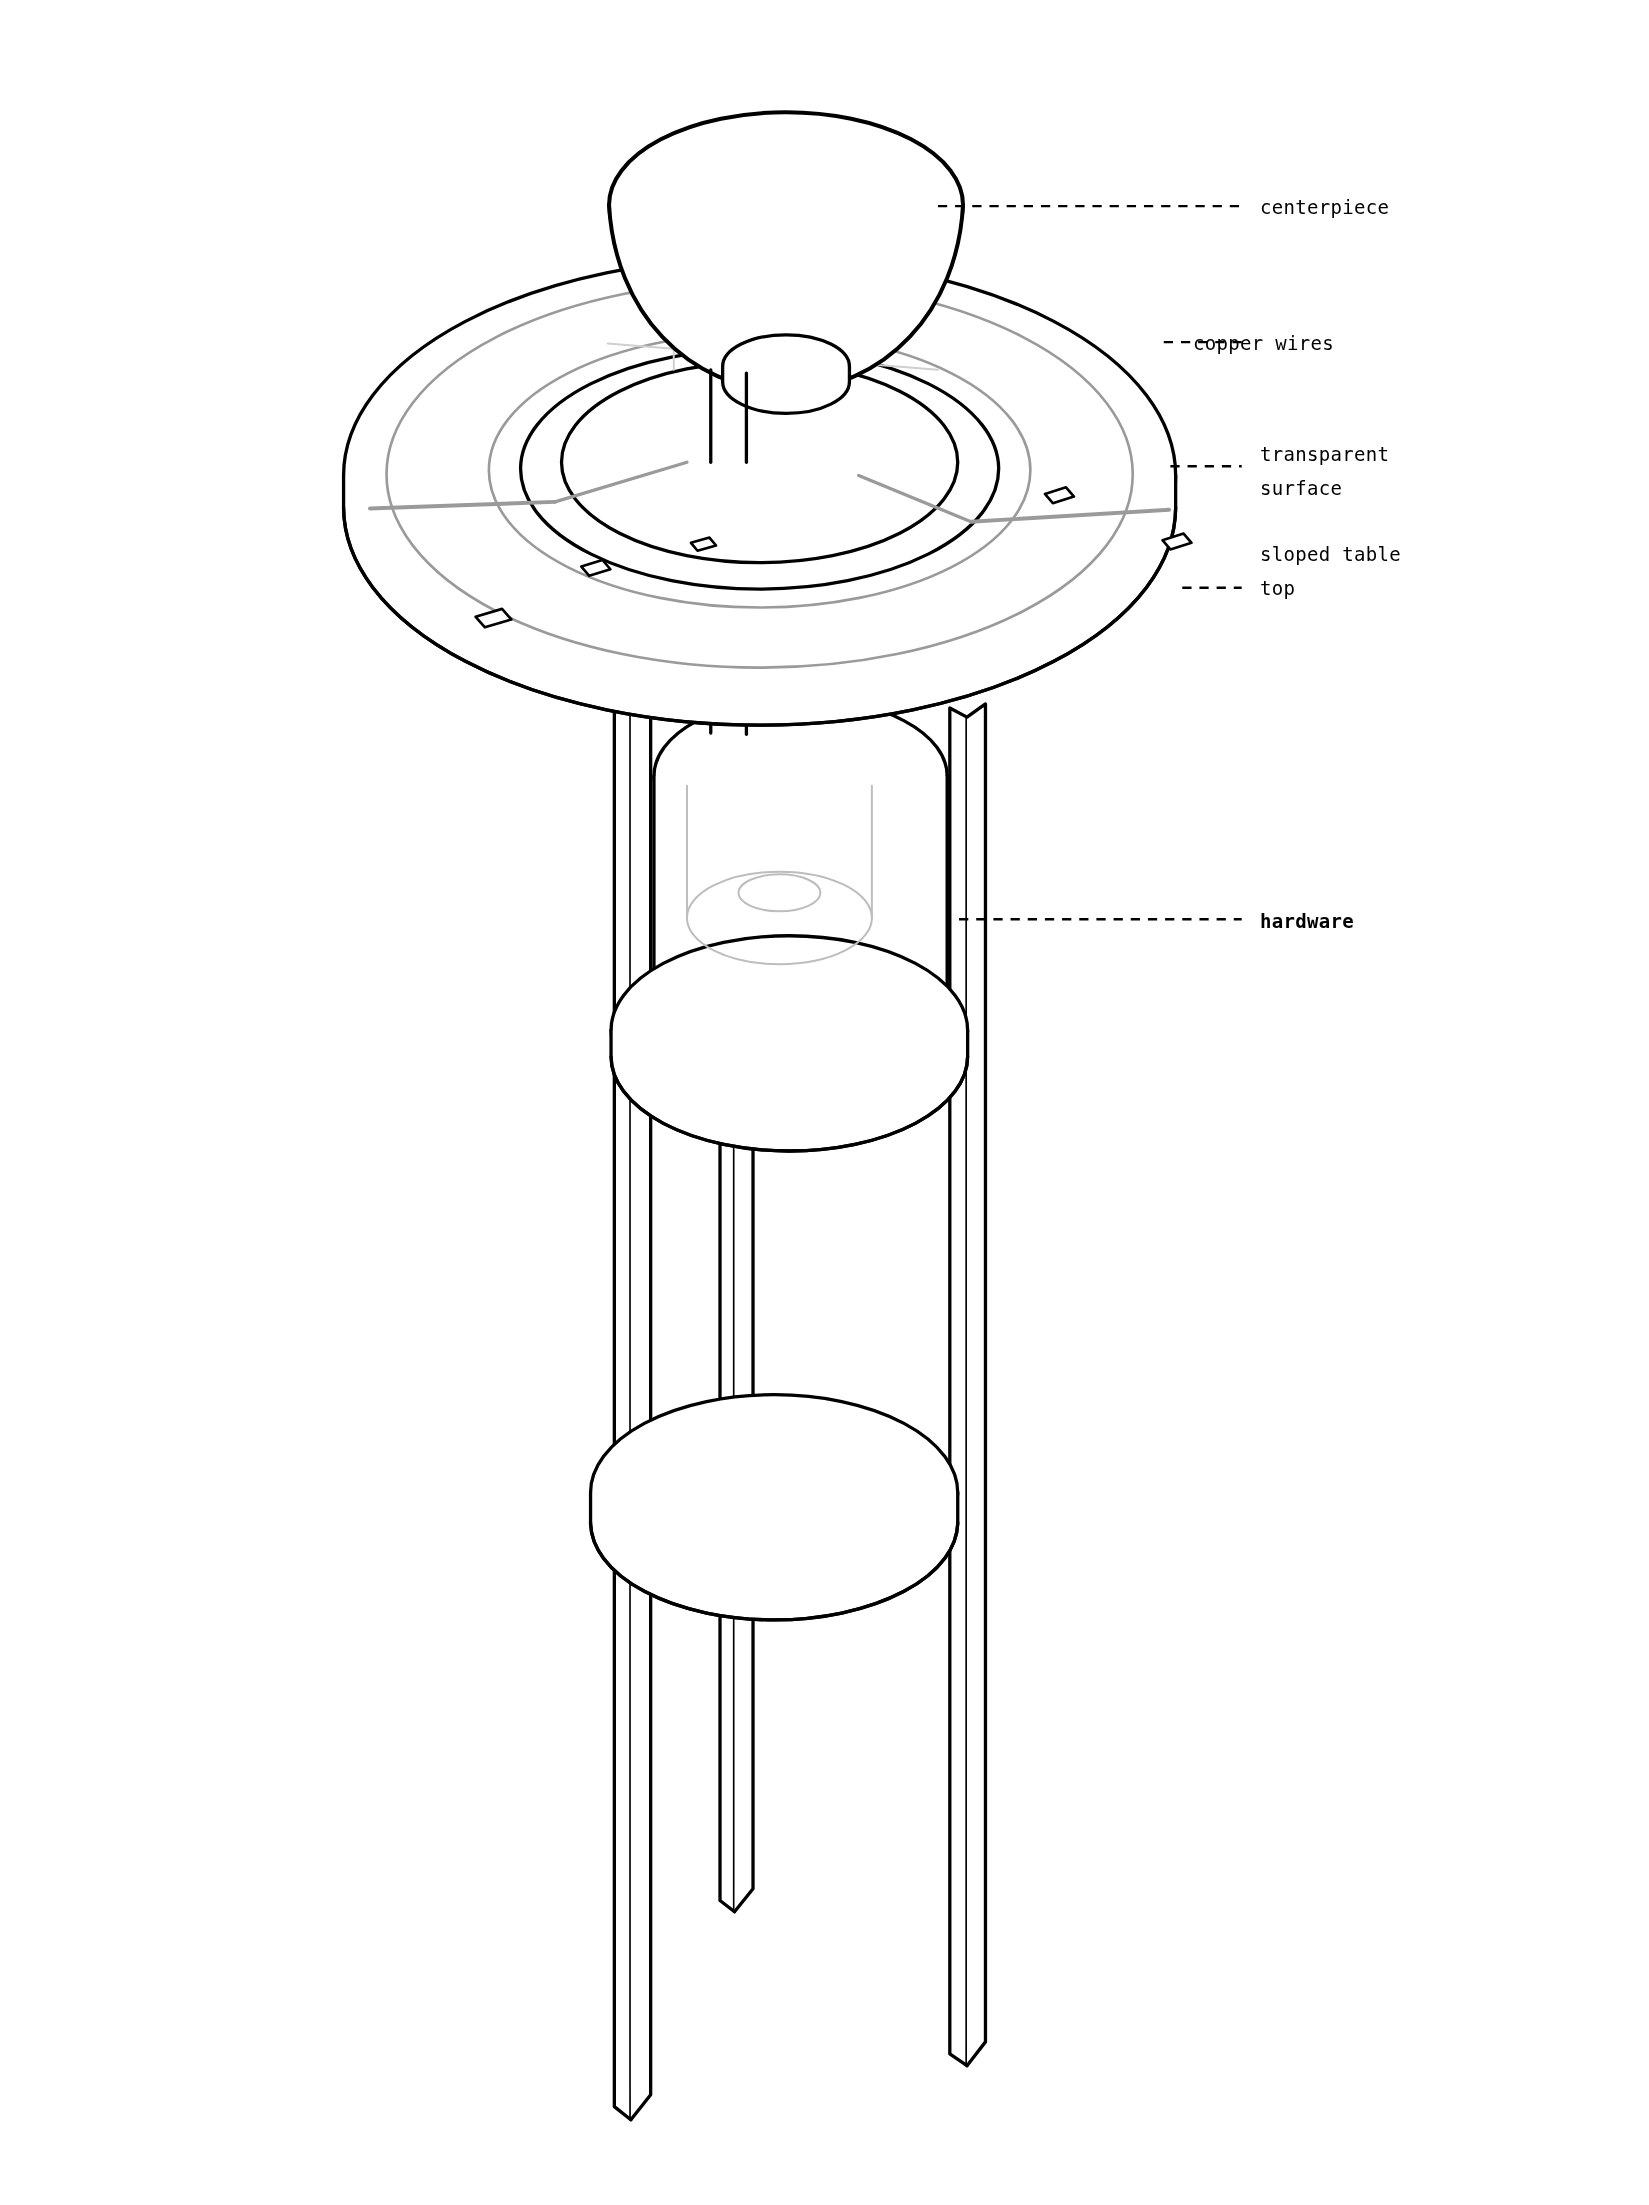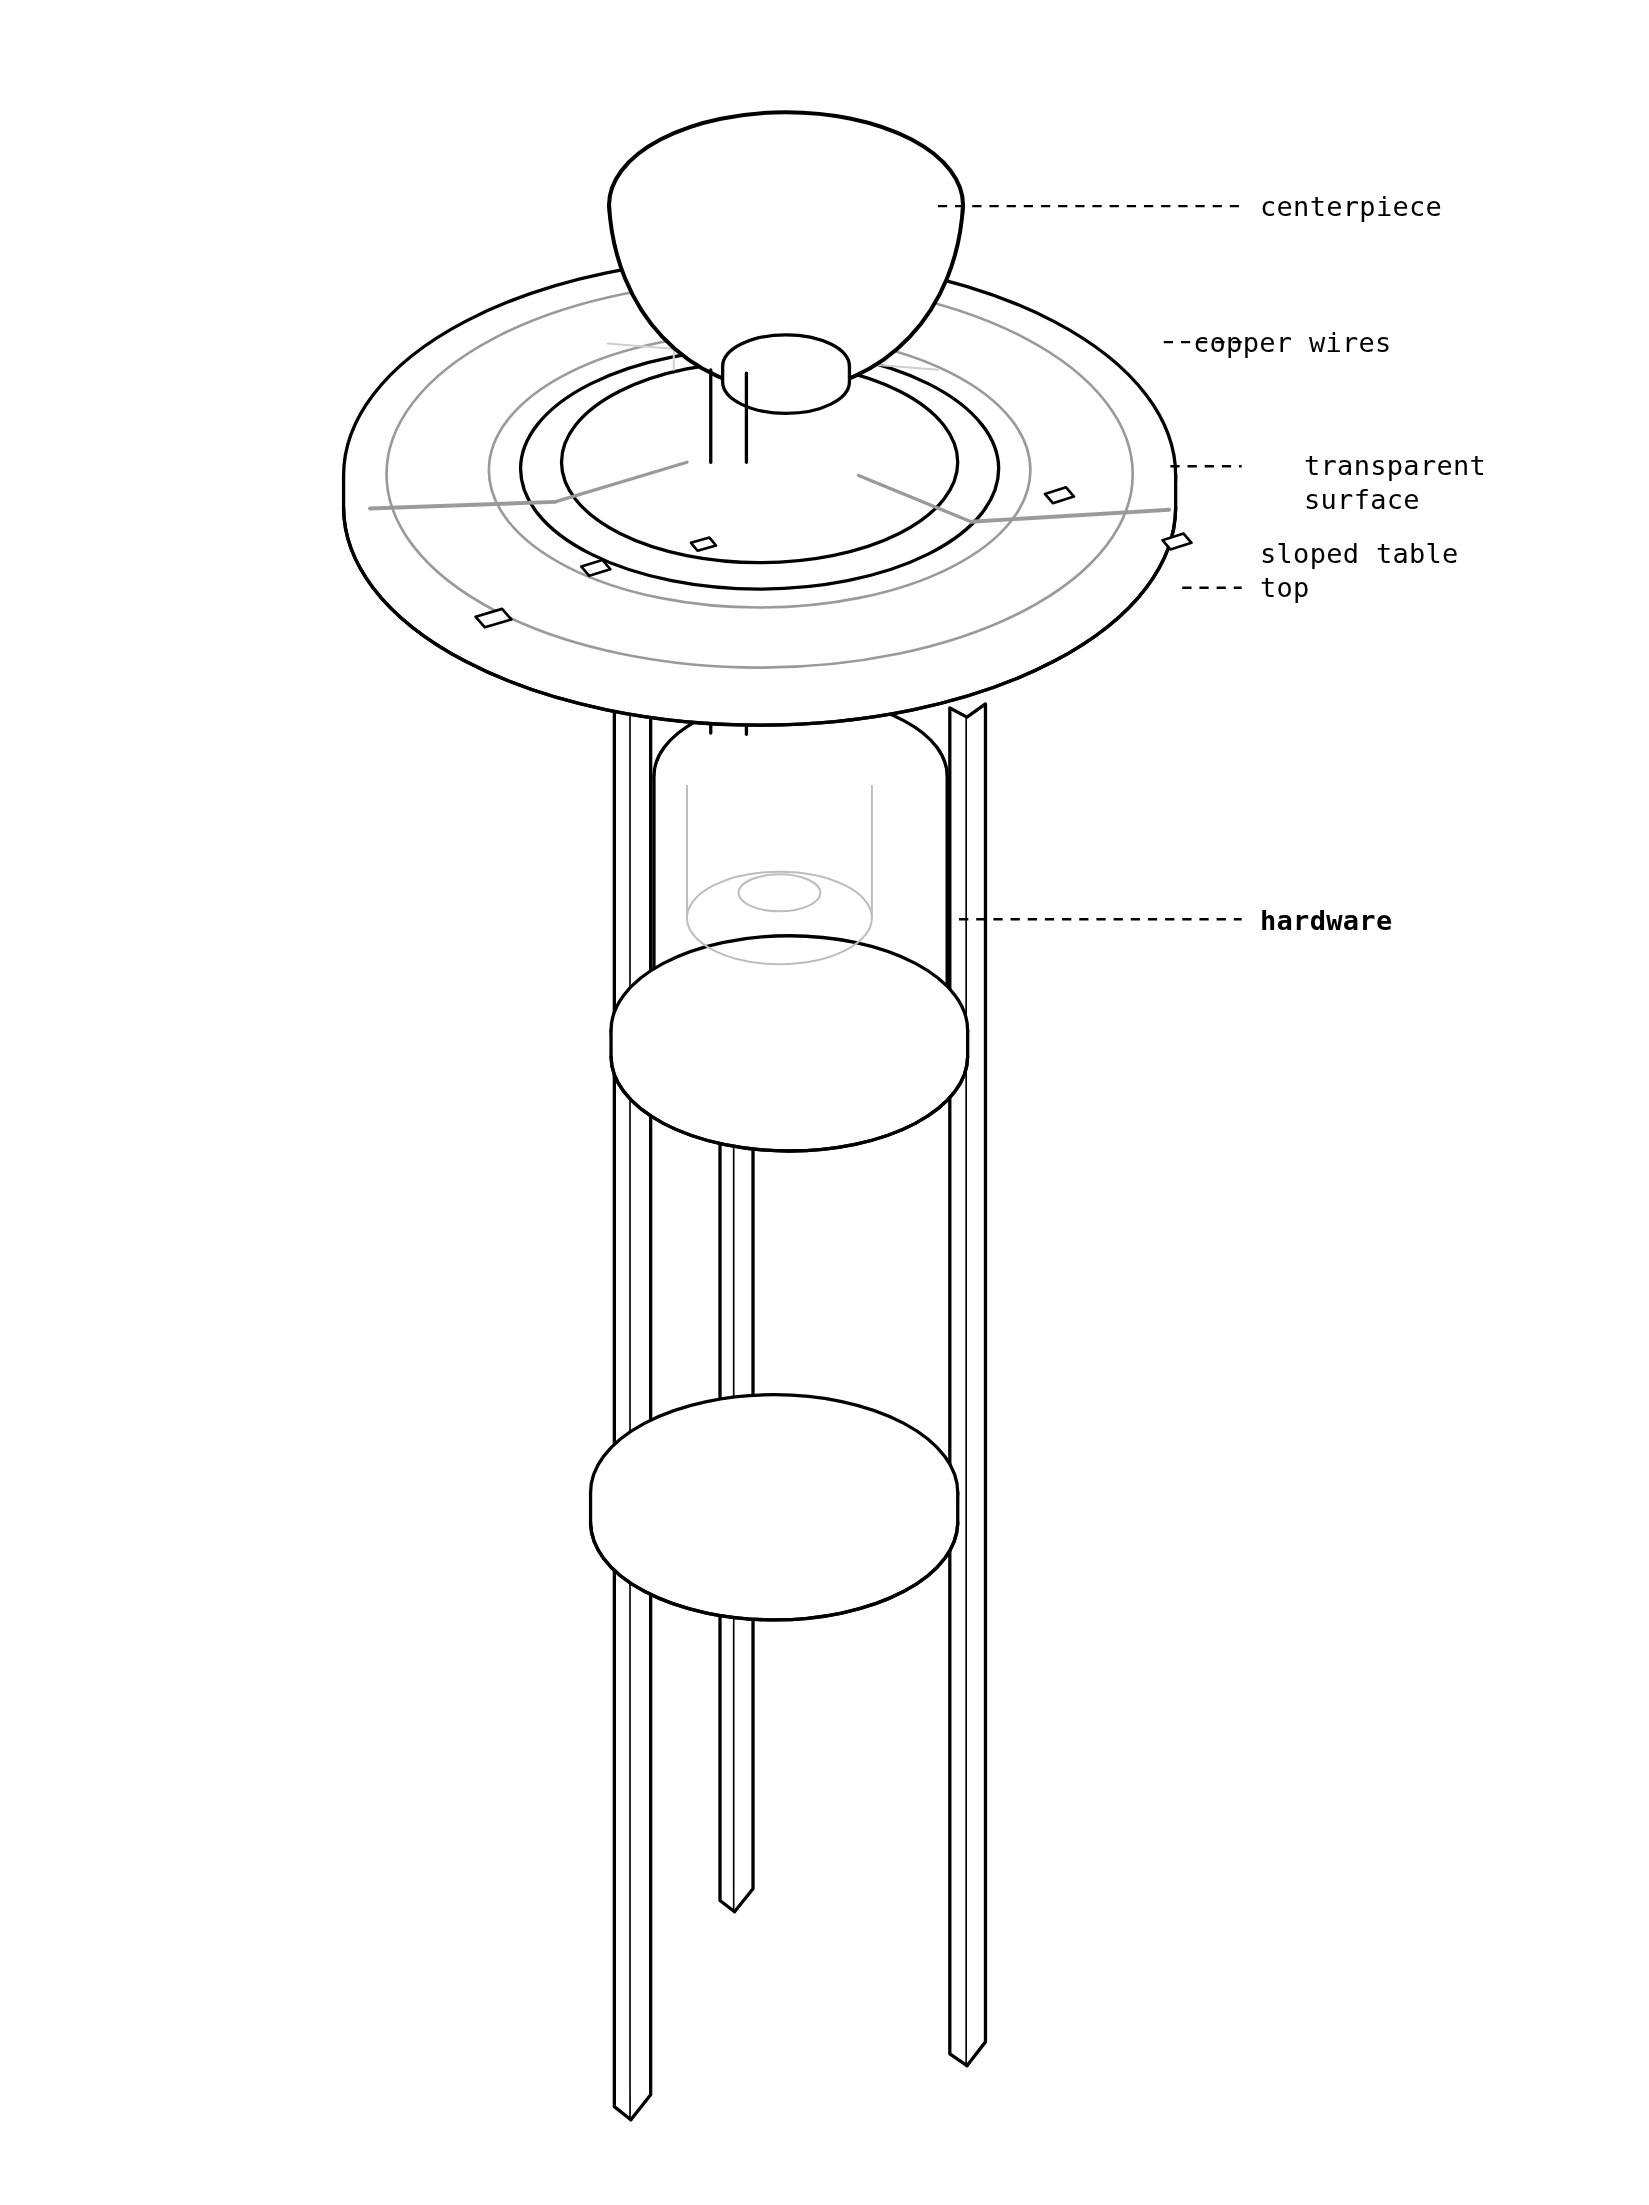--- a/index.html
+++ b/index.html
@@ -22,21 +22,21 @@
   }
   svg.drawing {
     position: absolute;
     left: 0; top: 0;
     width: 1650px;
     height: 2205px;
   }
   .callout-label {
     position: absolute;
     font-family: "DejaVu Sans Mono", monospace;
-    font-size: 27px;
+    font-size: 19px;
     line-height: 34px;
     color: #000000;
     letter-spacing: 0.3px;
     white-space: pre-line;
   }
 </style>
 </head>
 <body>
 
 <div id="stage">
@@ -152,21 +152,21 @@
       <line x1="1772" y1="706" x2="1880" y2="706"></line>
       <line x1="1790" y1="890" x2="1880" y2="890"></line>
       <line x1="1452" y1="1392" x2="1880" y2="1392"></line>
     </g>
   </svg>
 
   <div class="callout-label" style="left:1260px; top:190px;">centerpiece</div>
 
   <div class="callout-label" style="left:1193px; top:326px;">copper wires</div>
 
-  <div class="callout-label" style="left:1260px; top:449px;margin-left:44px;">transparent
+  <div class="callout-label" style="left:1260px; top:437px;">transparent
 surface</div>
 
   <div class="callout-label" style="left:1260px; top:537px;">sloped table
 top</div>
 
   <div class="callout-label" style="left:1260px; top:904px;font-weight:bold;">hardware</div>
 
 </div>
 
 

